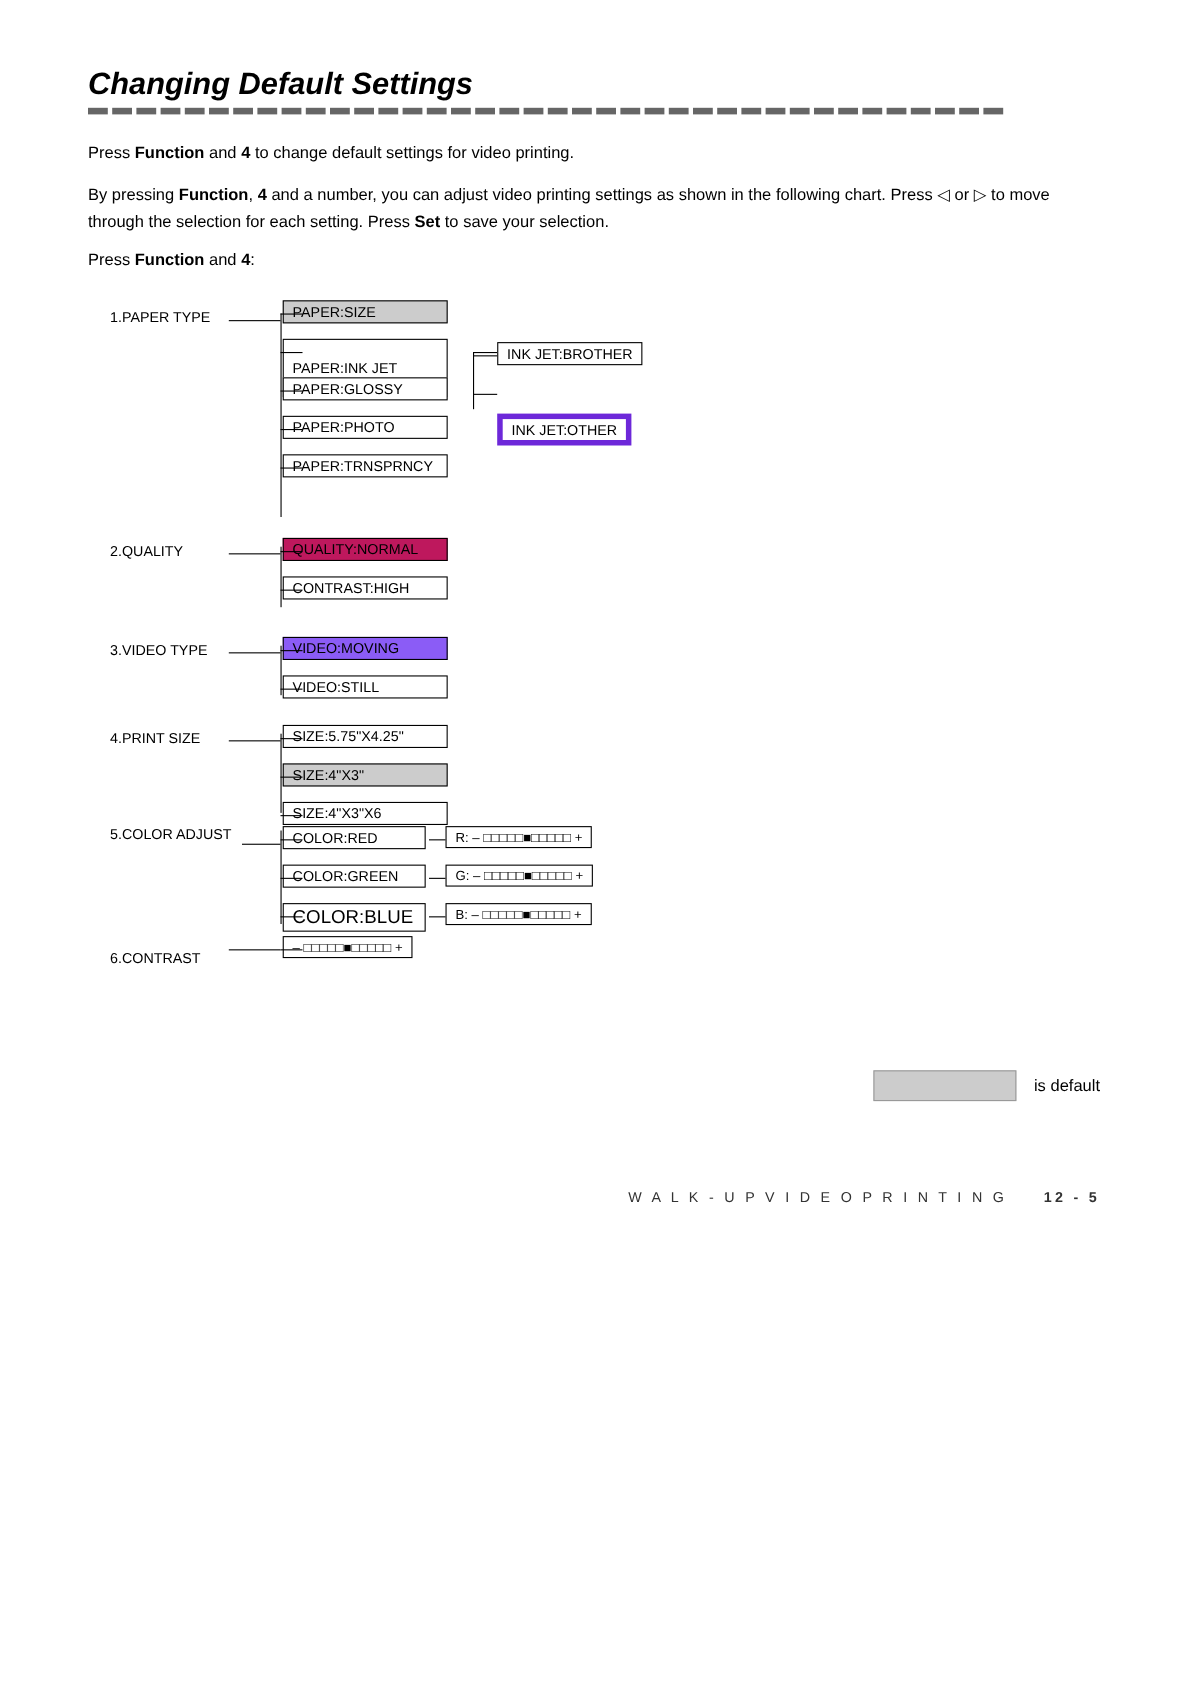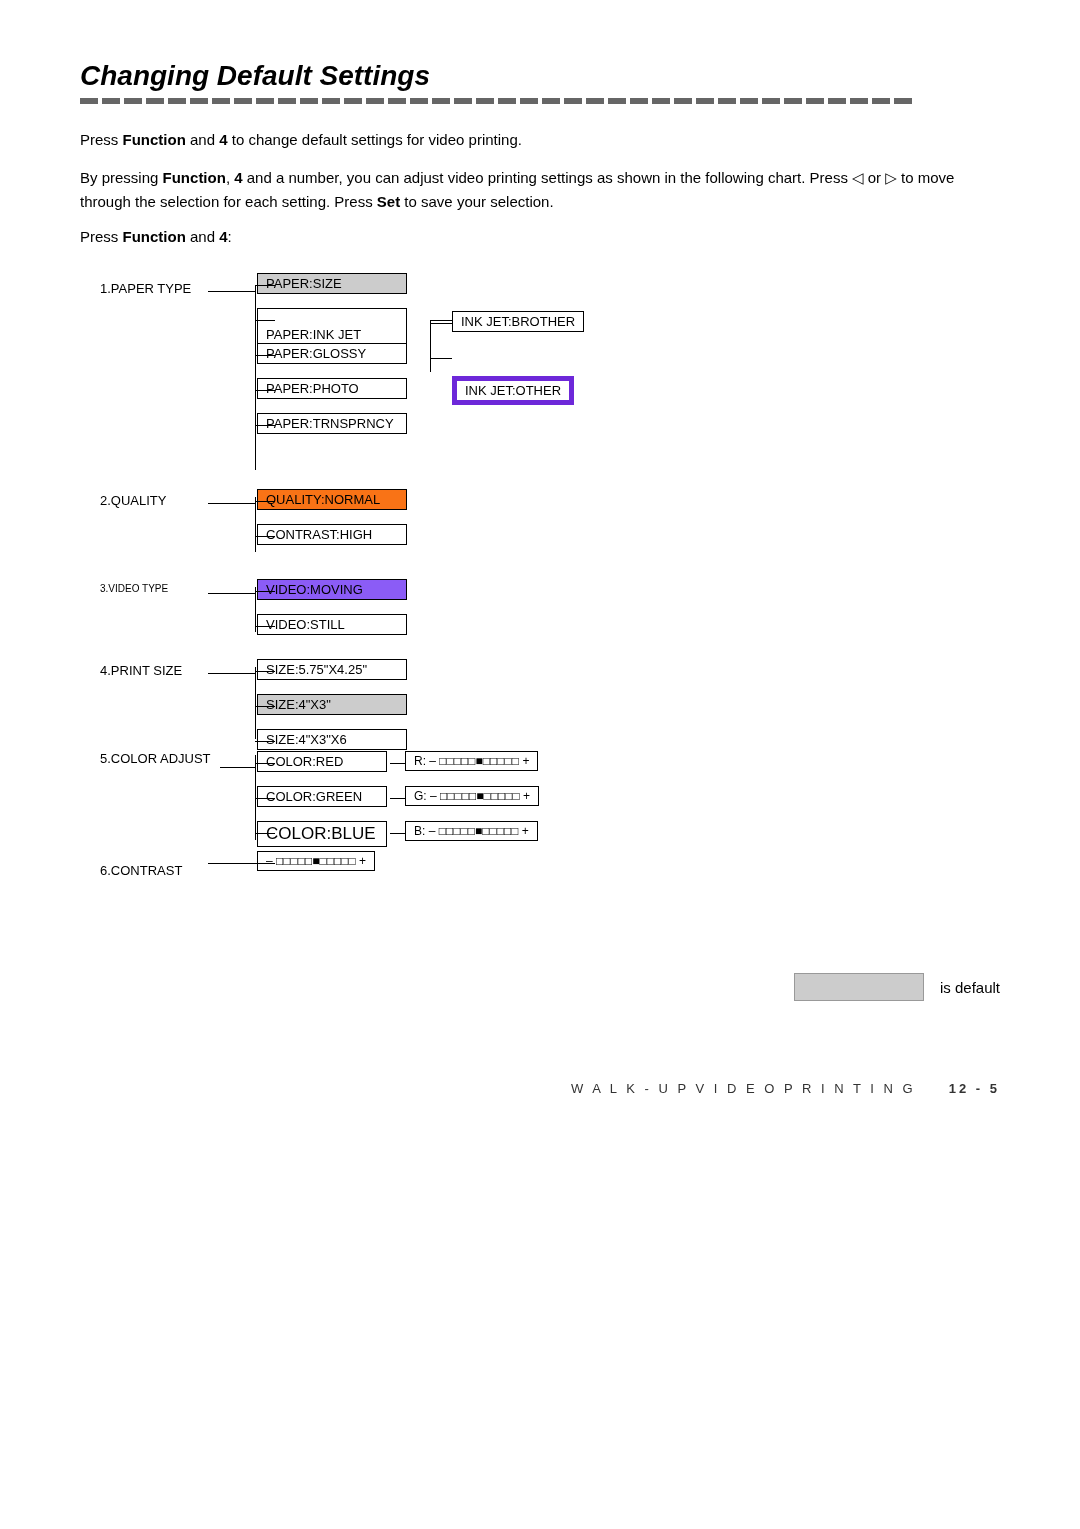--- a/index.html
+++ b/index.html
@@ -117,21 +117,21 @@
 <p class="press-function">
   Press <strong>Function</strong> and <strong>4</strong>:
 </p>
 
 <div style="position:relative; width:820px; height:680px; margin-left:20px; margin-bottom:30px;">
 
   <div style="position:absolute; left:0; top:18px; font-size:13px;">1.PAPER TYPE</div>
 
   <div style="position:absolute; left:0; top:230px; font-size:13px;">2.QUALITY</div>
 
-  <div style="position:absolute; left:0; top:320px; font-size:10px;">3.VIDEO TYPE</div>
+  <div style="position:absolute; left:0; top:320px; font-size:13px;">3.VIDEO TYPE</div>
 
   <div style="position:absolute; left:0; top:400px; font-size:13px;">4.PRINT SIZE</div>
 
   <div style="position:absolute; left:0; top:488px; font-size:13px;">5.COLOR ADJUST</div>
 
   <div style="position:absolute; left:0; top:600px; font-size:13px;">6.CONTRAST</div>
 
   <div style="position:absolute; left:155px; top:22px; width:1px; height:185px; background:#000;"></div>
 
   <div style="position:absolute; left:108px; top:28px; width:47px; height:1px; background:#000;"></div>
@@ -157,21 +157,21 @@
 
   <div style="position:absolute; left:352px; top:48px; border:1px solid #000; padding:2px 8px; font-size:13px; background:#fff;">INK JET:BROTHER</div>
   <div style="position:absolute; left:330px; top:60px; width:22px; height:1px; background:#000;"></div>
 
   <div style="position:absolute; left:352px; top:83px; border:5px solid #6d28d9; padding:2px 8px; font-size:13px; background:#fff;margin-top:30px;">INK JET:OTHER</div>
   <div style="position:absolute; left:330px; top:95px; width:22px; height:1px; background:#000;"></div>
 
   <div style="position:absolute; left:155px; top:234px; width:1px; height:55px; background:#000;"></div>
   <div style="position:absolute; left:108px; top:240px; width:47px; height:1px; background:#000;"></div>
 
-  <div style="position:absolute; left:157px; top:226px; border:1px solid #000; padding:2px 8px; font-size:13px; background:#f97316; min-width:150px;">QUALITY:NORMAL</div>
+  <div style="position:absolute; left:157px; top:226px; border:1px solid #000; padding:2px 8px; font-size:13px; background:#be185d; min-width:150px;">QUALITY:NORMAL</div>
   <div style="position:absolute; left:155px; top:238px; width:20px; height:1px; background:#000;"></div>
 
   <div style="position:absolute; left:157px; top:261px; border:1px solid #000; padding:2px 8px; font-size:13px; background:#fff; min-width:150px;">CONTRAST:HIGH</div>
   <div style="position:absolute; left:155px; top:273px; width:20px; height:1px; background:#000;"></div>
 
   <div style="position:absolute; left:155px; top:324px; width:1px; height:45px; background:#000;"></div>
   <div style="position:absolute; left:108px; top:330px; width:47px; height:1px; background:#000;"></div>
 
   <div style="position:absolute; left:157px; top:316px; border:1px solid #000; padding:2px 8px; font-size:13px; background:#8b5cf6; min-width:150px;">VIDEO:MOVING</div>
   <div style="position:absolute; left:155px; top:328px; width:20px; height:1px; background:#000;"></div>

